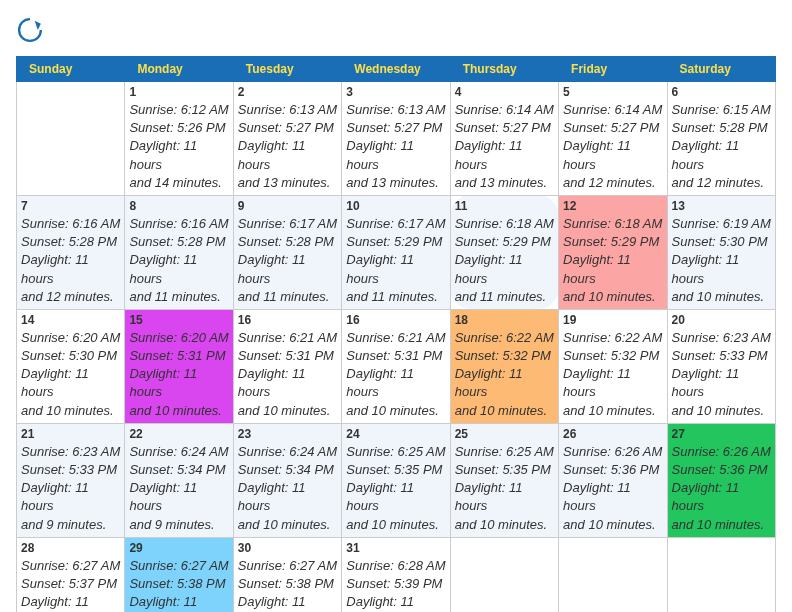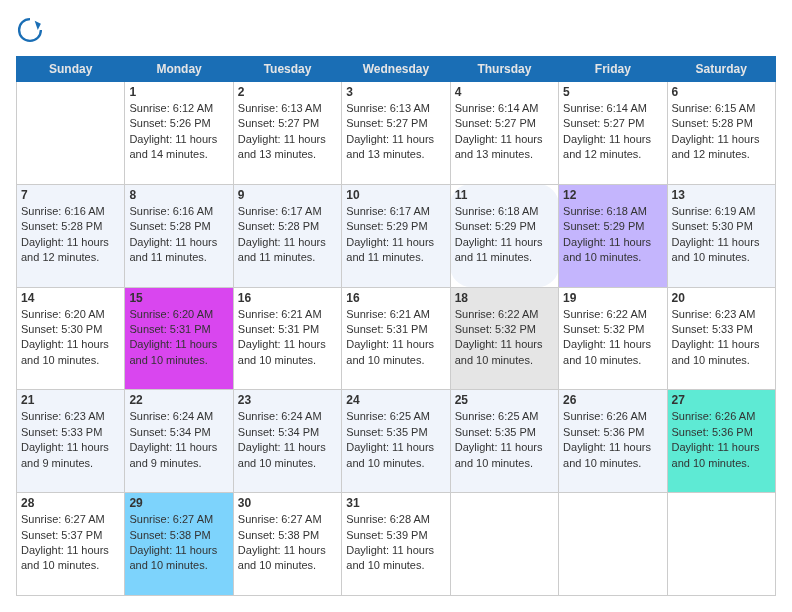--- a/index.html
+++ b/index.html
@@ -55,44 +55,45 @@
     }
     .calendar {
       flex: 1;
       border: 1px solid #ccc;
       border-collapse: collapse;
       width: 100%;
       table-layout: fixed;
     }
     .calendar th {
       background: #1a6eb5;
-      color: #e5e5e5;
+      color: #fde047;
       font-size: 12px;
       font-weight: bold;
-      padding: 5px 4px;
-      text-align: center;
+      padding: 5px 12px;
+      text-align: left;
       border: 1px solid #1a6eb5;
     }
     .calendar td {
       border: 1px solid #ccc;
       vertical-align: top;
       padding: 3px 4px;
       font-size: 9.5px;
       color: #333;
       height: 80px;
     }
     .day-num {
       font-size: 12px;
       font-weight: bold;
       margin-bottom: 2px;
     }
     .day-info {
-      font-size: 11px;
+      font-size: 13px;
       line-height: 1.4;
       color: #333;
+      font-style: italic;
     }
     .empty-cell {
       background: #f9f9f9;
     }
     tr:nth-child(even) td {
       background: #f5f8ff;
     }
     tr:nth-child(odd) td {
       background: #ffffff;
     }
@@ -208,21 +209,21 @@
 Daylight: 11 hours
 and 11 minutes.</div>
           </td>
           <td style="background: rgb(240, 244, 251); border-radius: 21px;">
             <div class="day-num">11</div>
             <div class="day-info" style="white-space: pre-line;">Sunrise: 6:18 AM
 Sunset: 5:29 PM
 Daylight: 11 hours
 and 11 minutes.</div>
           </td>
-          <td style="background: #c4b5fd;">
+          <td style="background: #fca5a5;">
             <div class="day-num">12</div>
             <div class="day-info" style="white-space: pre-line;">Sunrise: 6:18 AM
 Sunset: 5:29 PM
 Daylight: 11 hours
 and 10 minutes.</div>
           </td>
           <td style="background: rgb(240, 244, 251);">
             <div class="day-num">13</div>
             <div class="day-info" style="white-space: pre-line;">Sunrise: 6:19 AM
 Sunset: 5:30 PM
@@ -252,21 +253,21 @@
 Daylight: 11 hours
 and 10 minutes.</div>
           </td>
           <td style="background: rgb(255, 255, 255);">
             <div class="day-num">16</div>
             <div class="day-info" style="white-space: pre-line;">Sunrise: 6:21 AM
 Sunset: 5:31 PM
 Daylight: 11 hours
 and 10 minutes.</div>
           </td>
-          <td style="background: #e5e5e5;">
+          <td style="background: #fdba74;">
             <div class="day-num">18</div>
             <div class="day-info" style="white-space: pre-line;">Sunrise: 6:22 AM
 Sunset: 5:32 PM
 Daylight: 11 hours
 and 10 minutes.</div>
           </td>
           <td style="background: rgb(255, 255, 255);">
             <div class="day-num">19</div>
             <div class="day-info" style="white-space: pre-line;">Sunrise: 6:22 AM
 Sunset: 5:32 PM
@@ -317,21 +318,21 @@
 Daylight: 11 hours
 and 10 minutes.</div>
           </td>
           <td style="background: rgb(240, 244, 251); margin-left: 24px;">
             <div class="day-num">26</div>
             <div class="day-info" style="white-space: pre-line;">Sunrise: 6:26 AM
 Sunset: 5:36 PM
 Daylight: 11 hours
 and 10 minutes.</div>
           </td>
-          <td style="background: #5eead4;">
+          <td style="background: #22c55e;">
             <div class="day-num">27</div>
             <div class="day-info" style="white-space: pre-line;">Sunrise: 6:26 AM
 Sunset: 5:36 PM
 Daylight: 11 hours
 and 10 minutes.</div>
           </td>
         </tr>
         <tr>
           <td style="background: rgb(255, 255, 255);">
             <div class="day-num">28</div>

